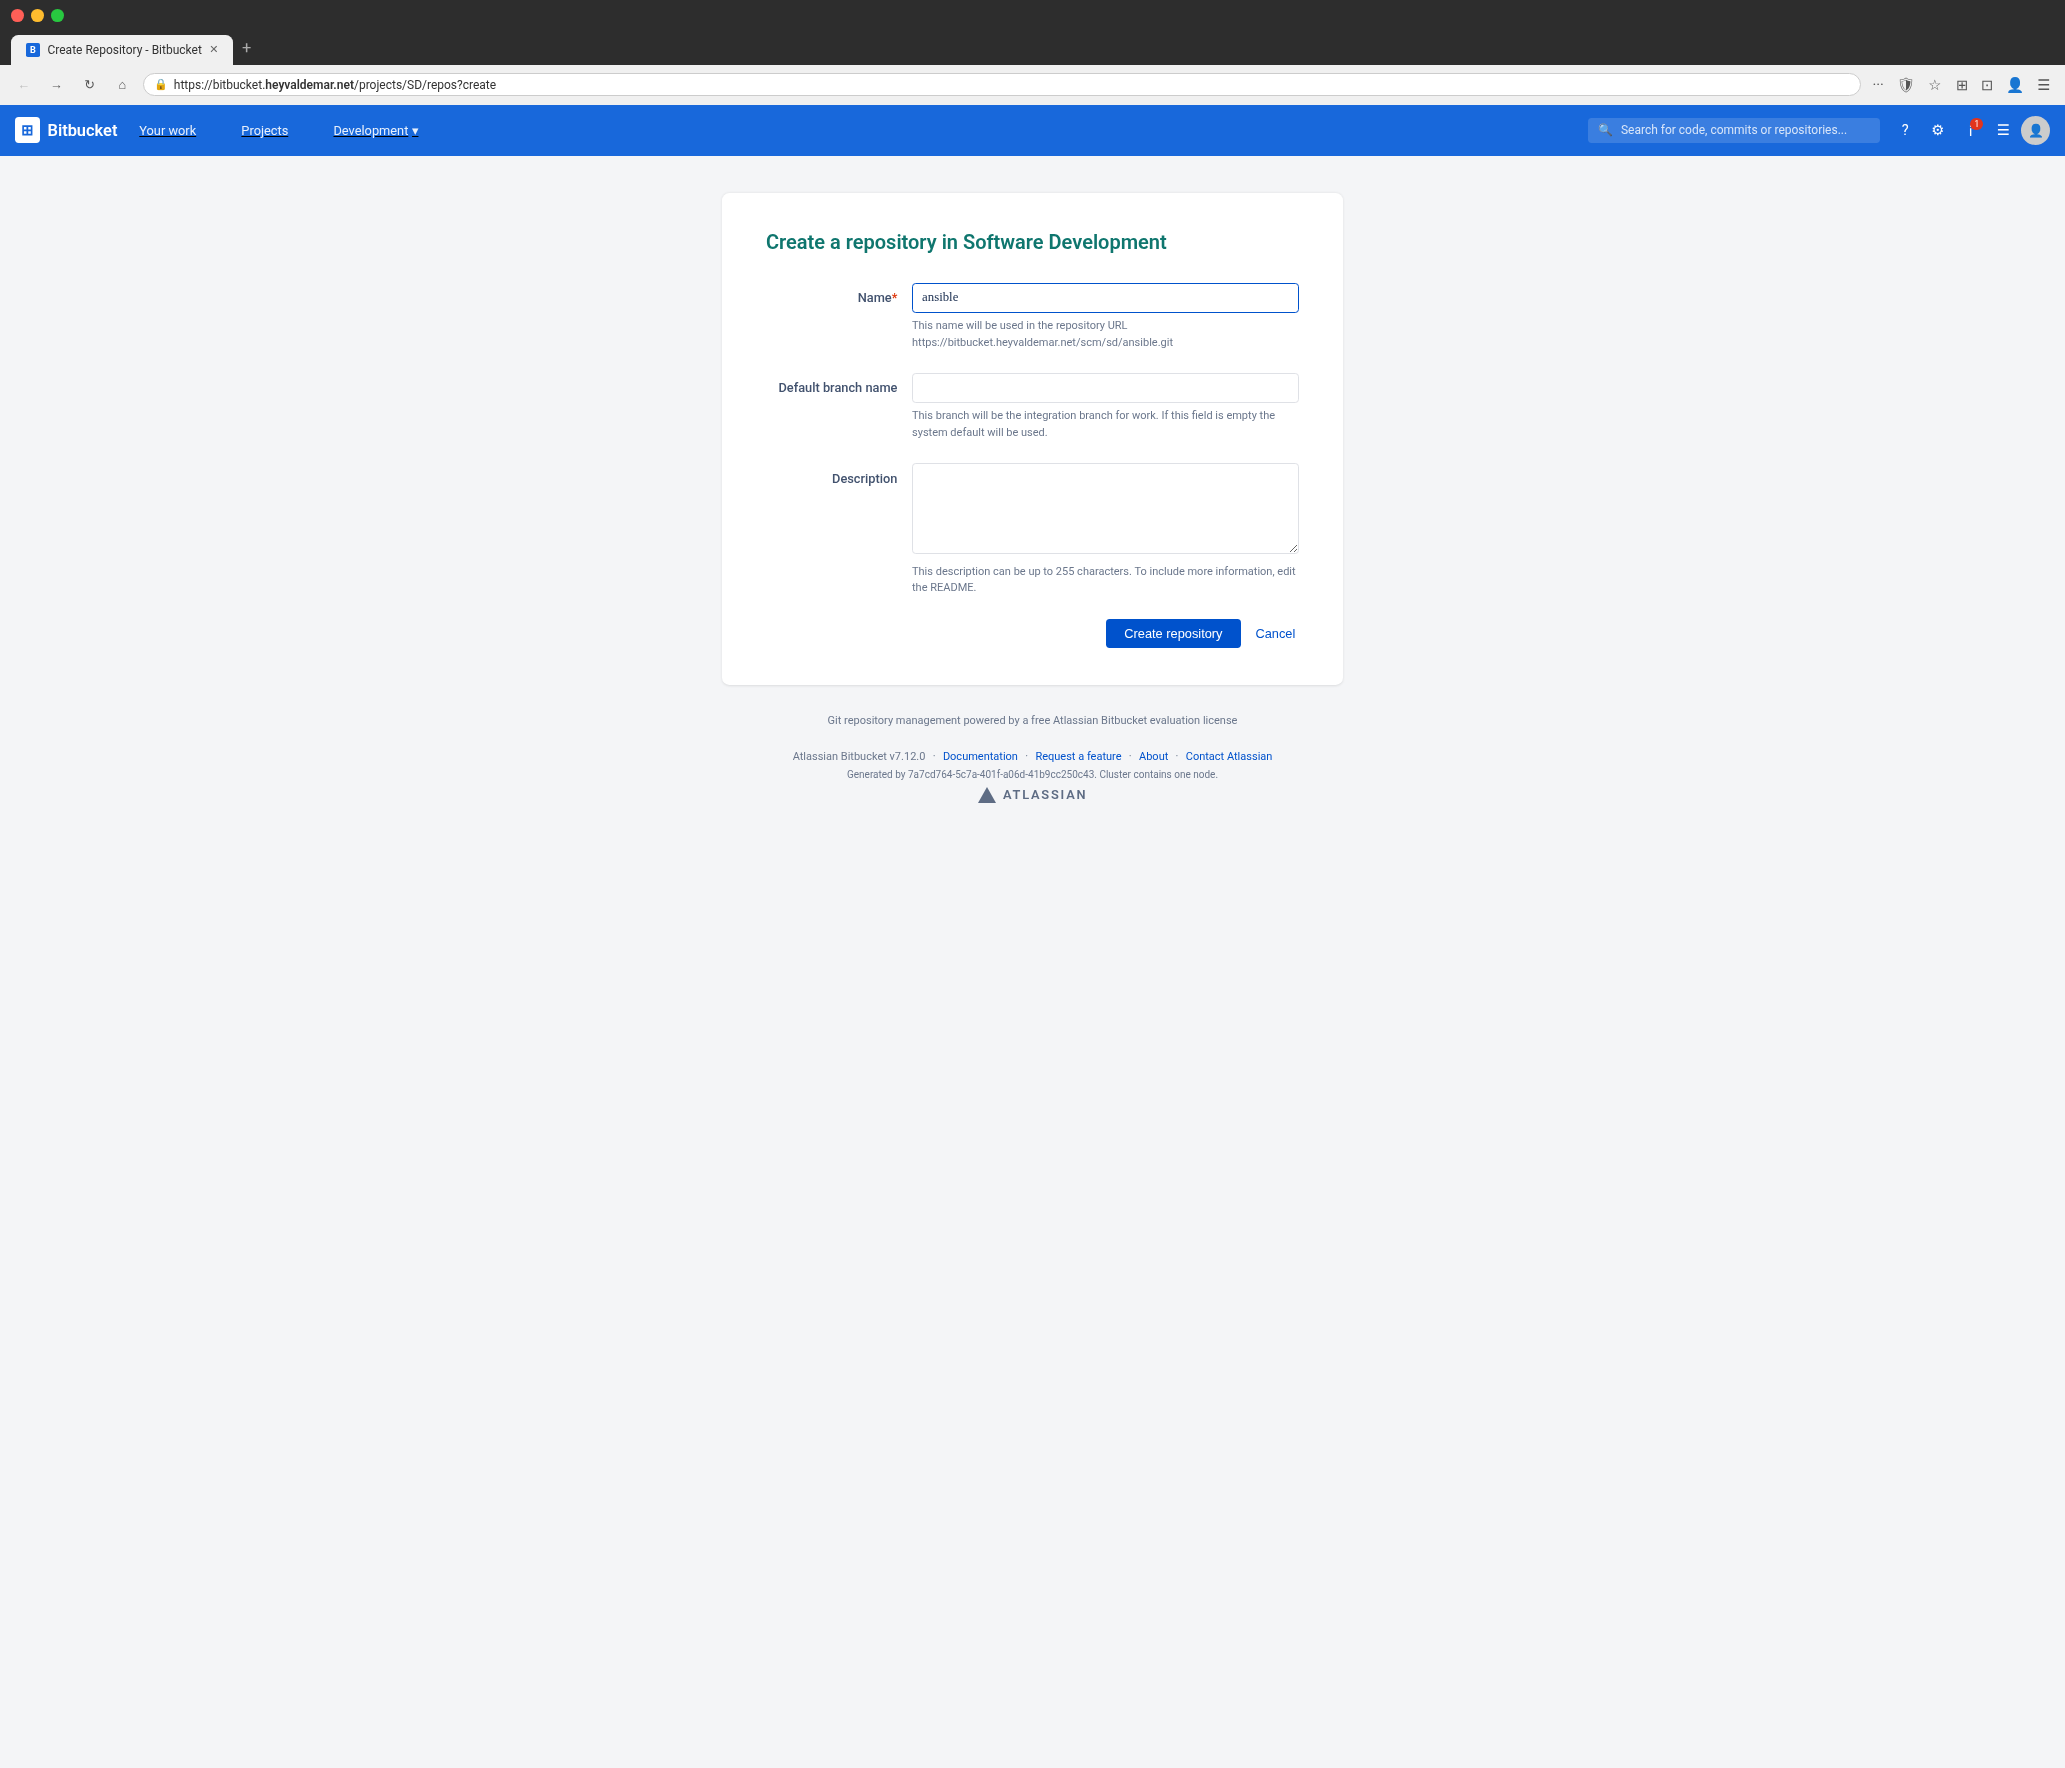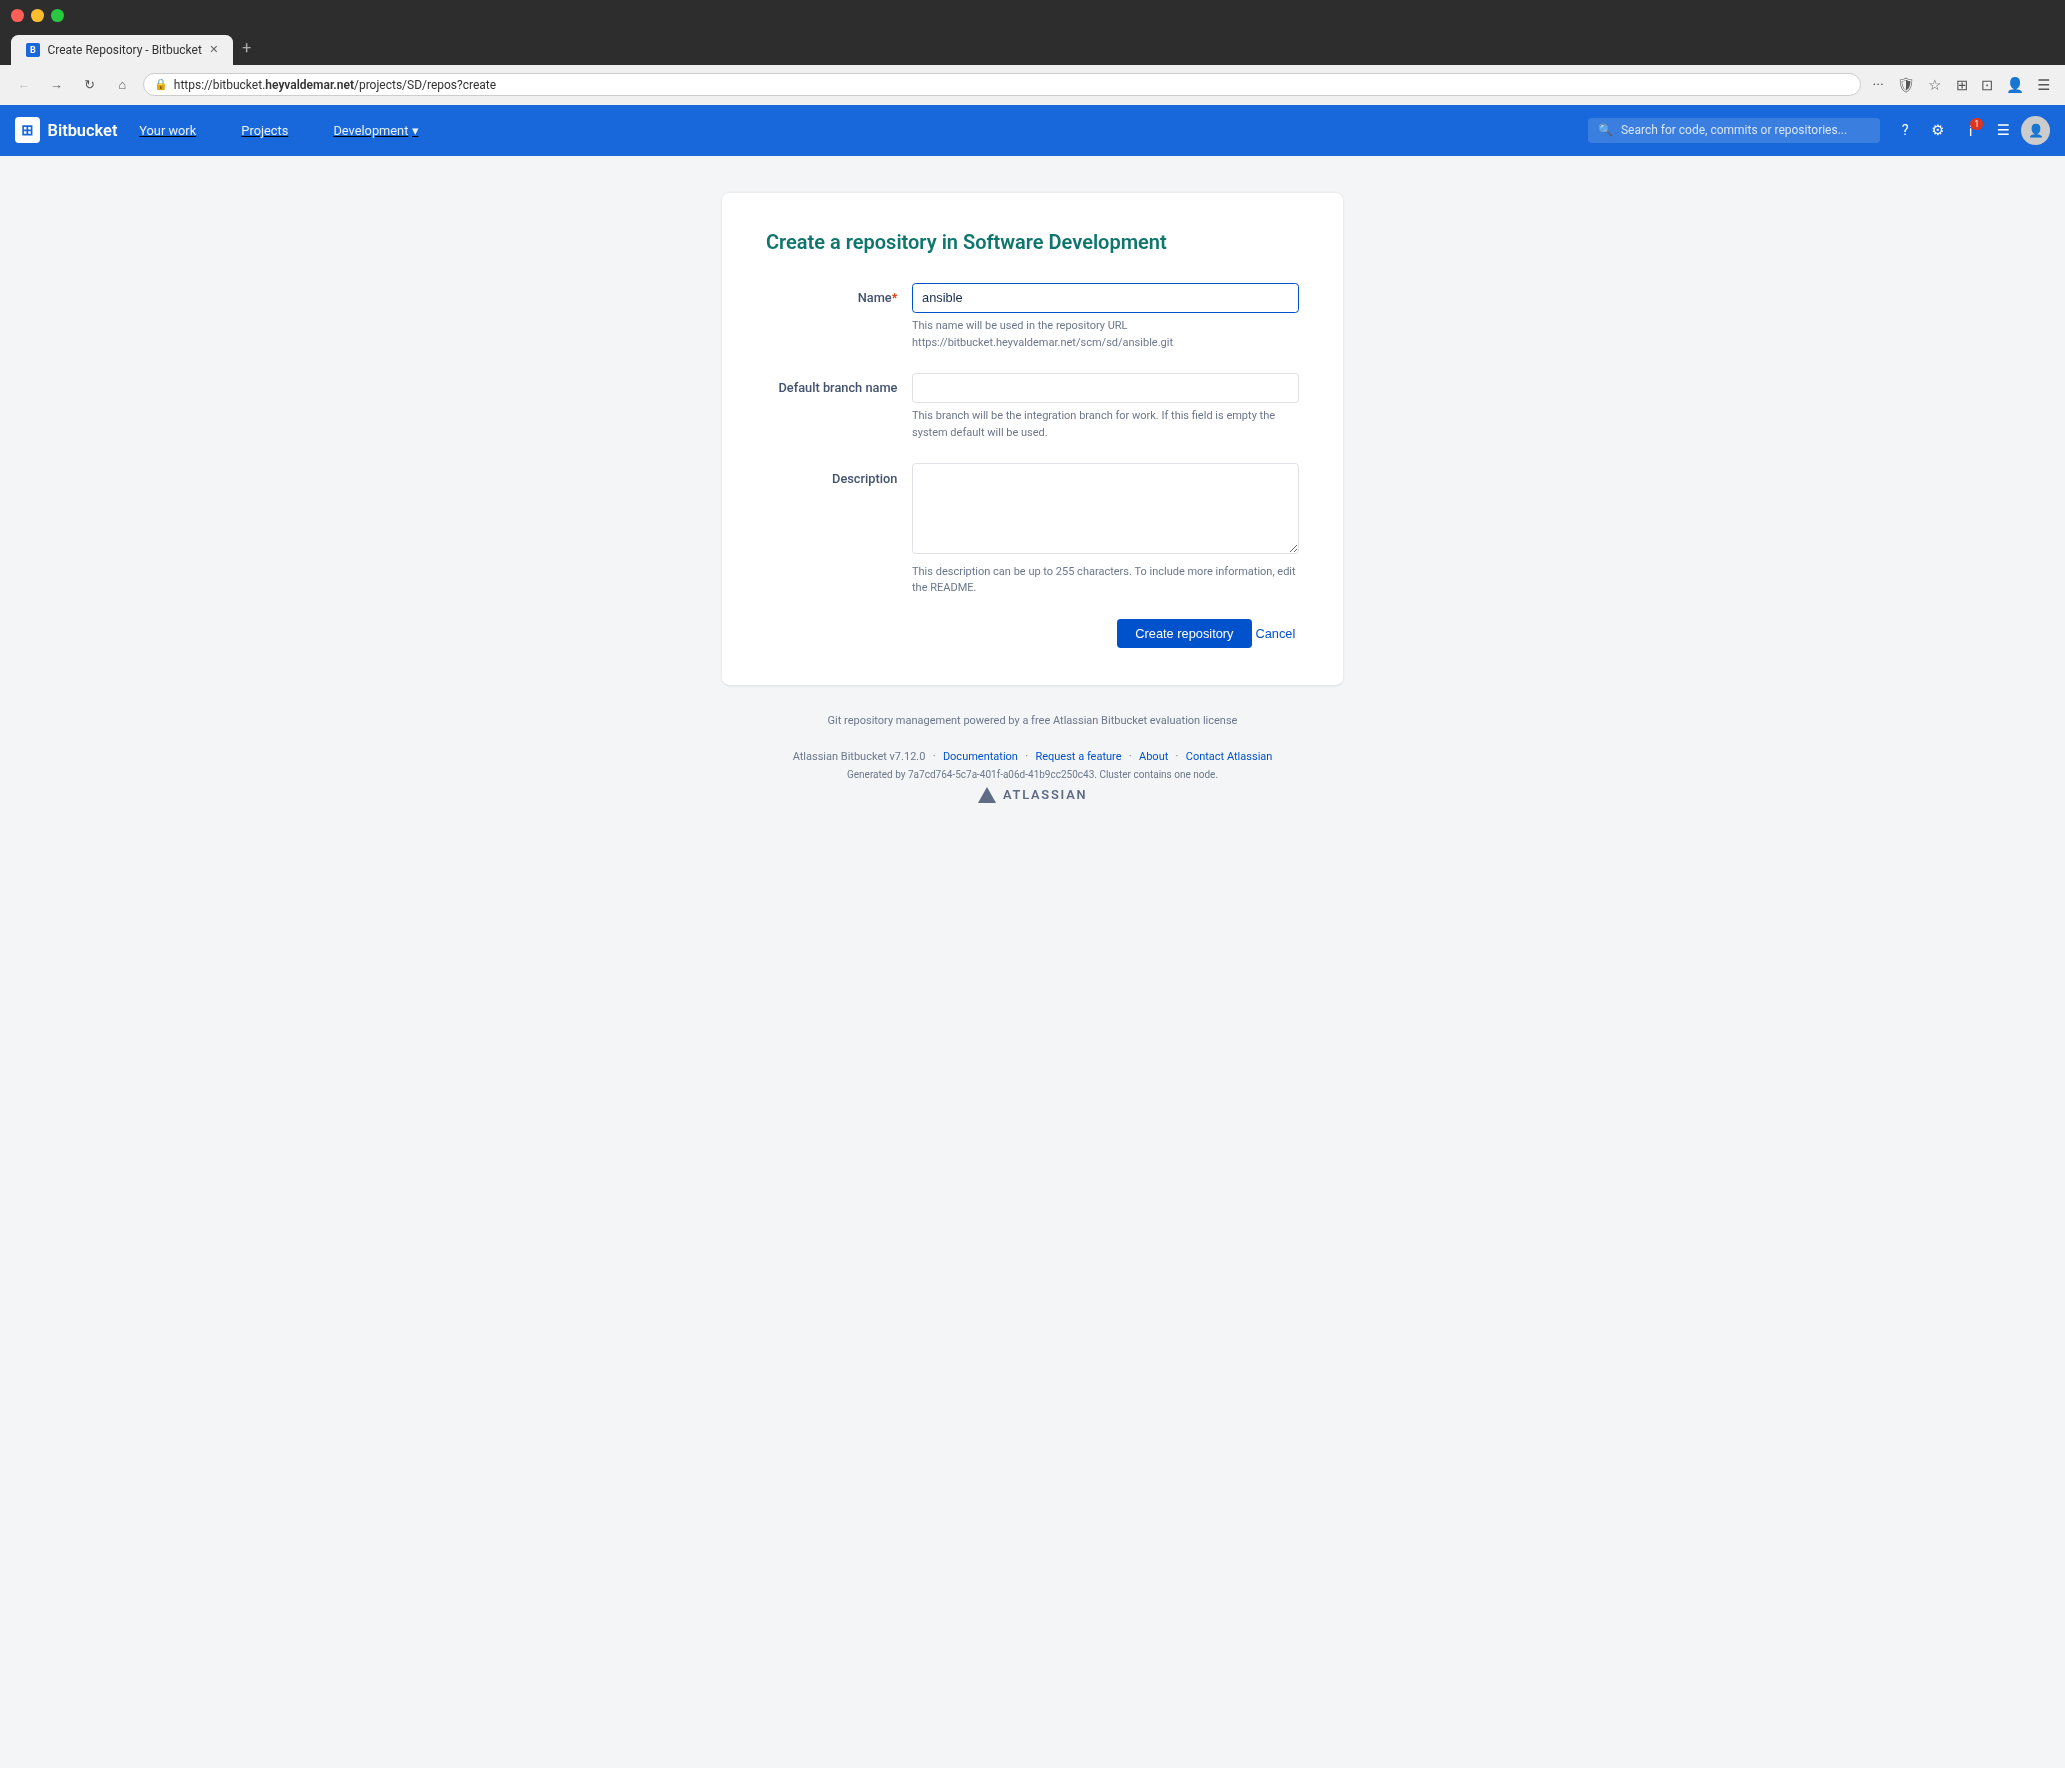--- a/index.html
+++ b/index.html
@@ -307,20 +307,21 @@
     }
 
     .form-input {
       width: 100%;
       padding: 6.4px 9.1px;
       border: 1.8px solid #0052cc;
       border-radius: 3.7px;
       font-size: 12.8px;
       color: #172b4d;
       outline: none;
+      font-family: Liberation Serif, serif;
     }
 
     .form-input.normal {
       border: 1.8px solid #dfe1e6;
     }
 
     .form-textarea {
       width: 100%;
       padding: 7.3px 9.1px;
       border: 1.8px solid #dfe1e6;
@@ -336,21 +337,21 @@
       margin-top: 5.5px;
       font-size: 11px;
       color: #6b778c;
       line-height: 1.5;
     }
 
     .form-actions {
       display: flex;
       justify-content: flex-end;
       align-items: center;
-      gap: 0;
+      gap: 11px;
       margin-top: 7.3px;
     }
 
     .btn-primary {
       background: #0052cc;
       color: white;
       border: none;
       border-radius: 3.7px;
       padding: 7.3px 18.3px;
       font-size: 12.8px;

